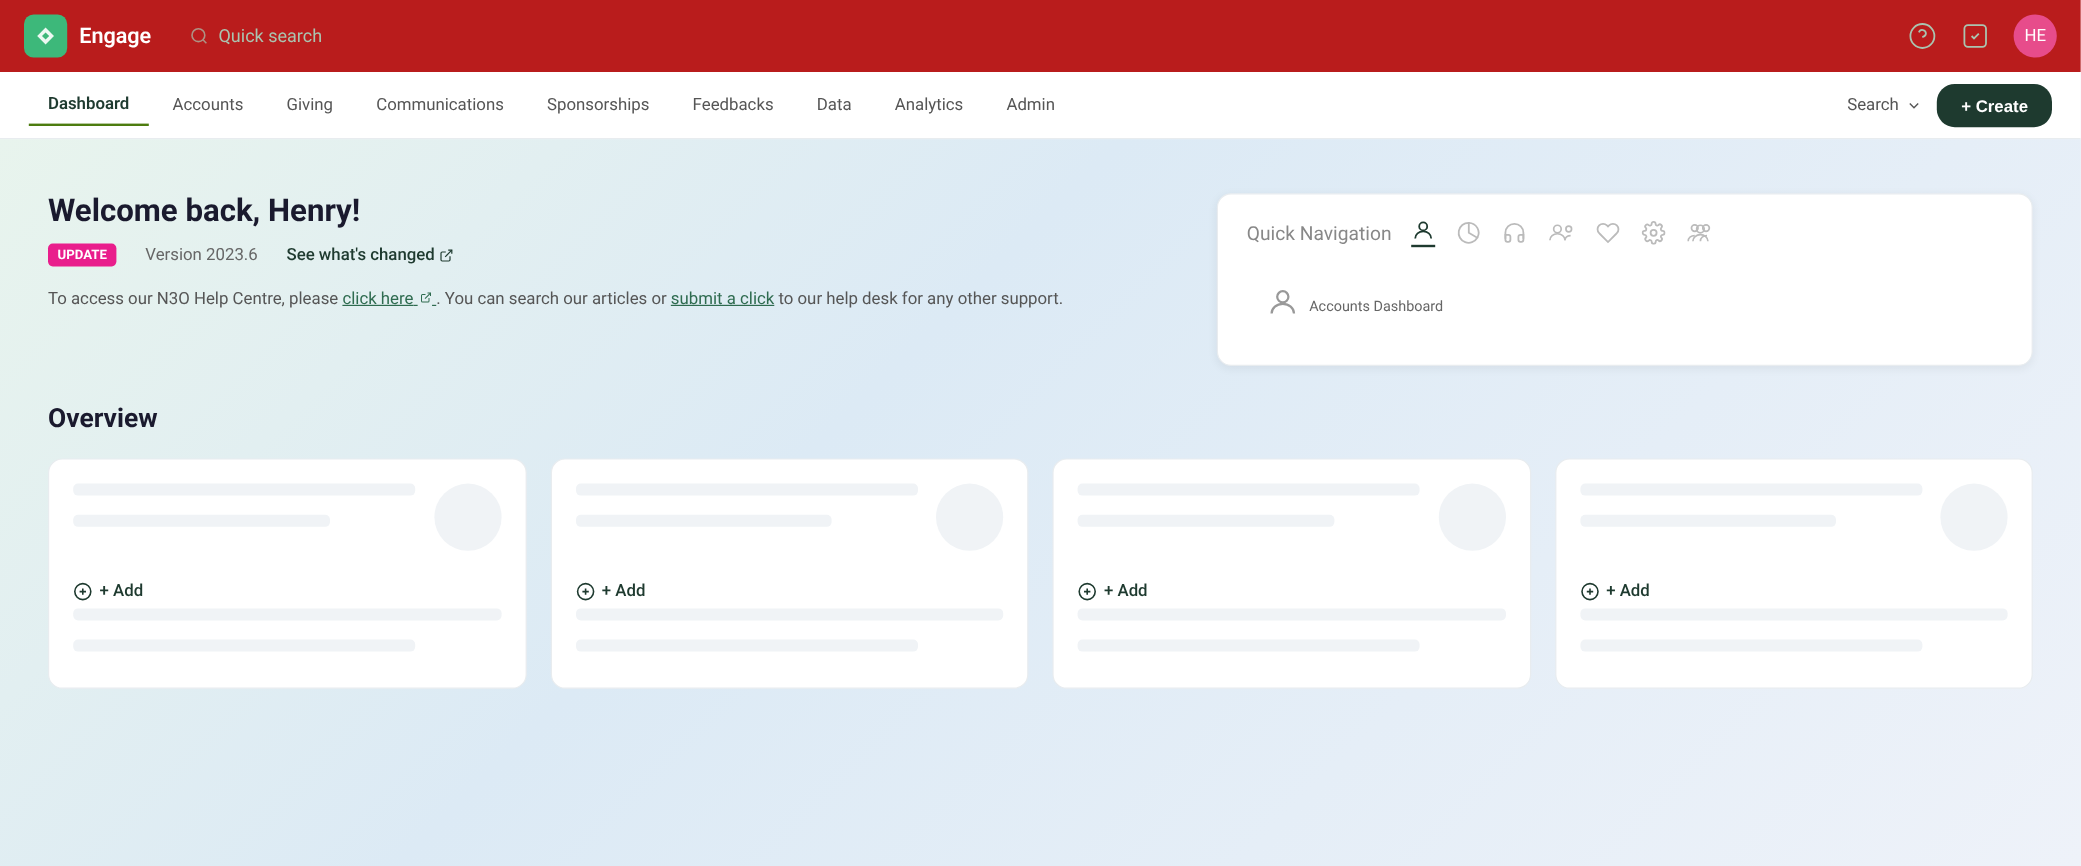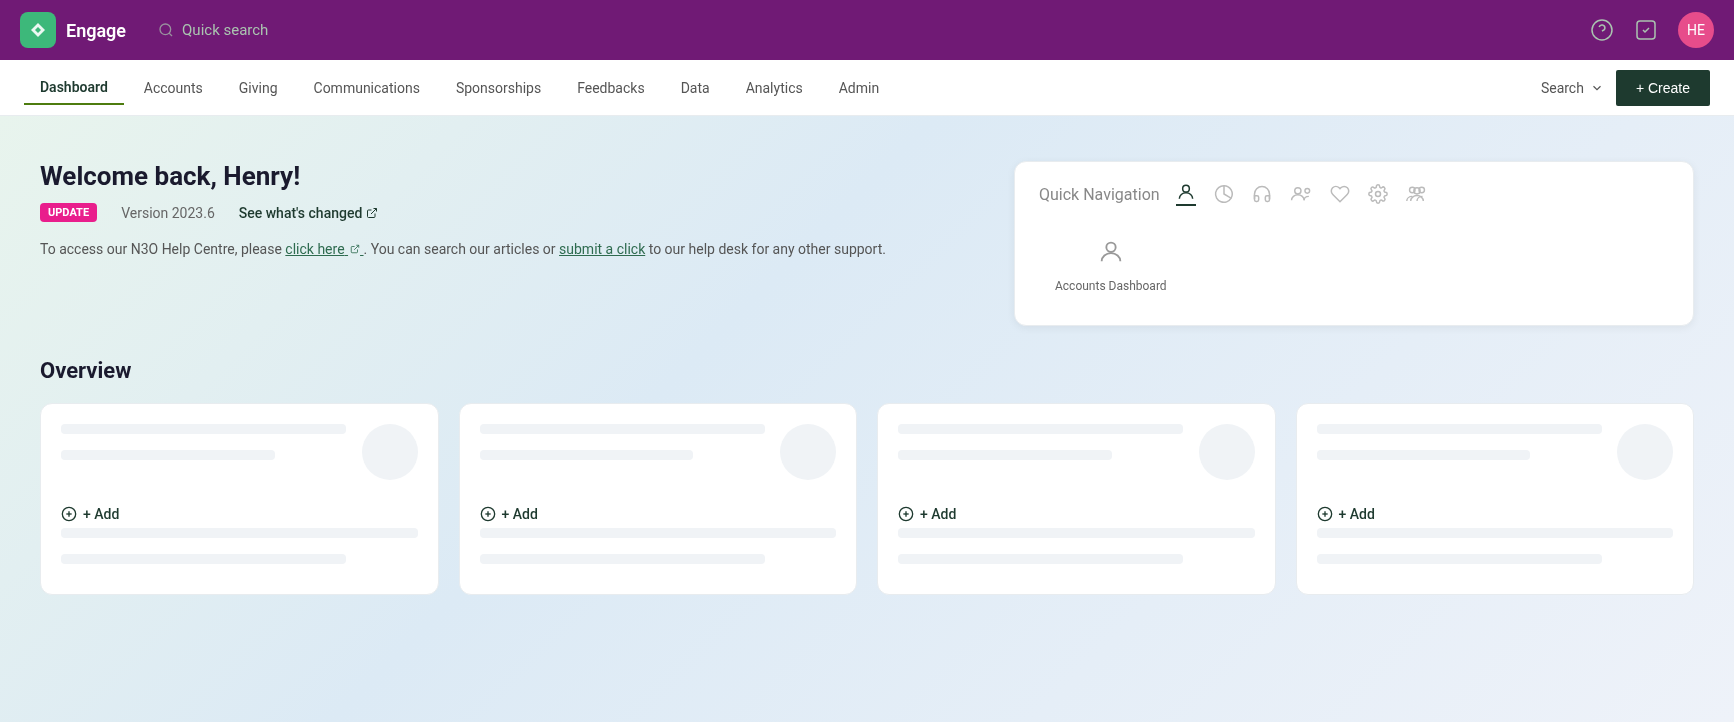--- a/index.html
+++ b/index.html
@@ -1,20 +1,20 @@
 <!DOCTYPE html>
 <html><head>
   <meta charset="utf-8">
   <style>
     * { box-sizing: border-box; margin: 0; padding: 0; }
     body { font-family: -apple-system, BlinkMacSystemFont, 'Segoe UI', Roboto, sans-serif; background: #f0f4f8; }
 
     
     .topbar {
-      background: #701a75;
+      background: #b91c1c;
       height: 60px;
       display: flex;
       align-items: center;
       padding: 0 20px;
       gap: 16px;
     }
     .logo-wrap {
       display: flex;
       align-items: center;
       gap: 10px;
@@ -96,24 +96,24 @@
       align-items: center;
       gap: 6px;
       color: #555;
       font-size: 14px;
       cursor: pointer;
     }
     .create-btn {
       background: #1e3a2f;
       color: white;
       border: none;
-      border-radius: 2px;
+      border-radius: 15px;
       padding: 10px 20px;
       font-size: 14px;
-      font-weight: 400;
+      font-weight: 700;
       cursor: pointer;
       display: flex;
       align-items: center;
       gap: 6px;
     }
 
     
     .welcome-section {
       display: flex;
       gap: 24px;
@@ -202,21 +202,21 @@
       color: #1e3a2f;
       border-bottom: 2px solid #1e3a2f;
       padding-bottom: 2px;
     }
     .qn-items {
       display: flex;
       gap: 24px;
     }
     .qn-item {
       display: flex;
-      flex-direction: column;
+      flex-direction: row;
       align-items: center;
       gap: 8px;
       cursor: pointer;
       padding: 12px 16px;
       border-radius: 8px;
     }
     .qn-item-icon {
       color: #888;
       font-size: 22px;
     }

